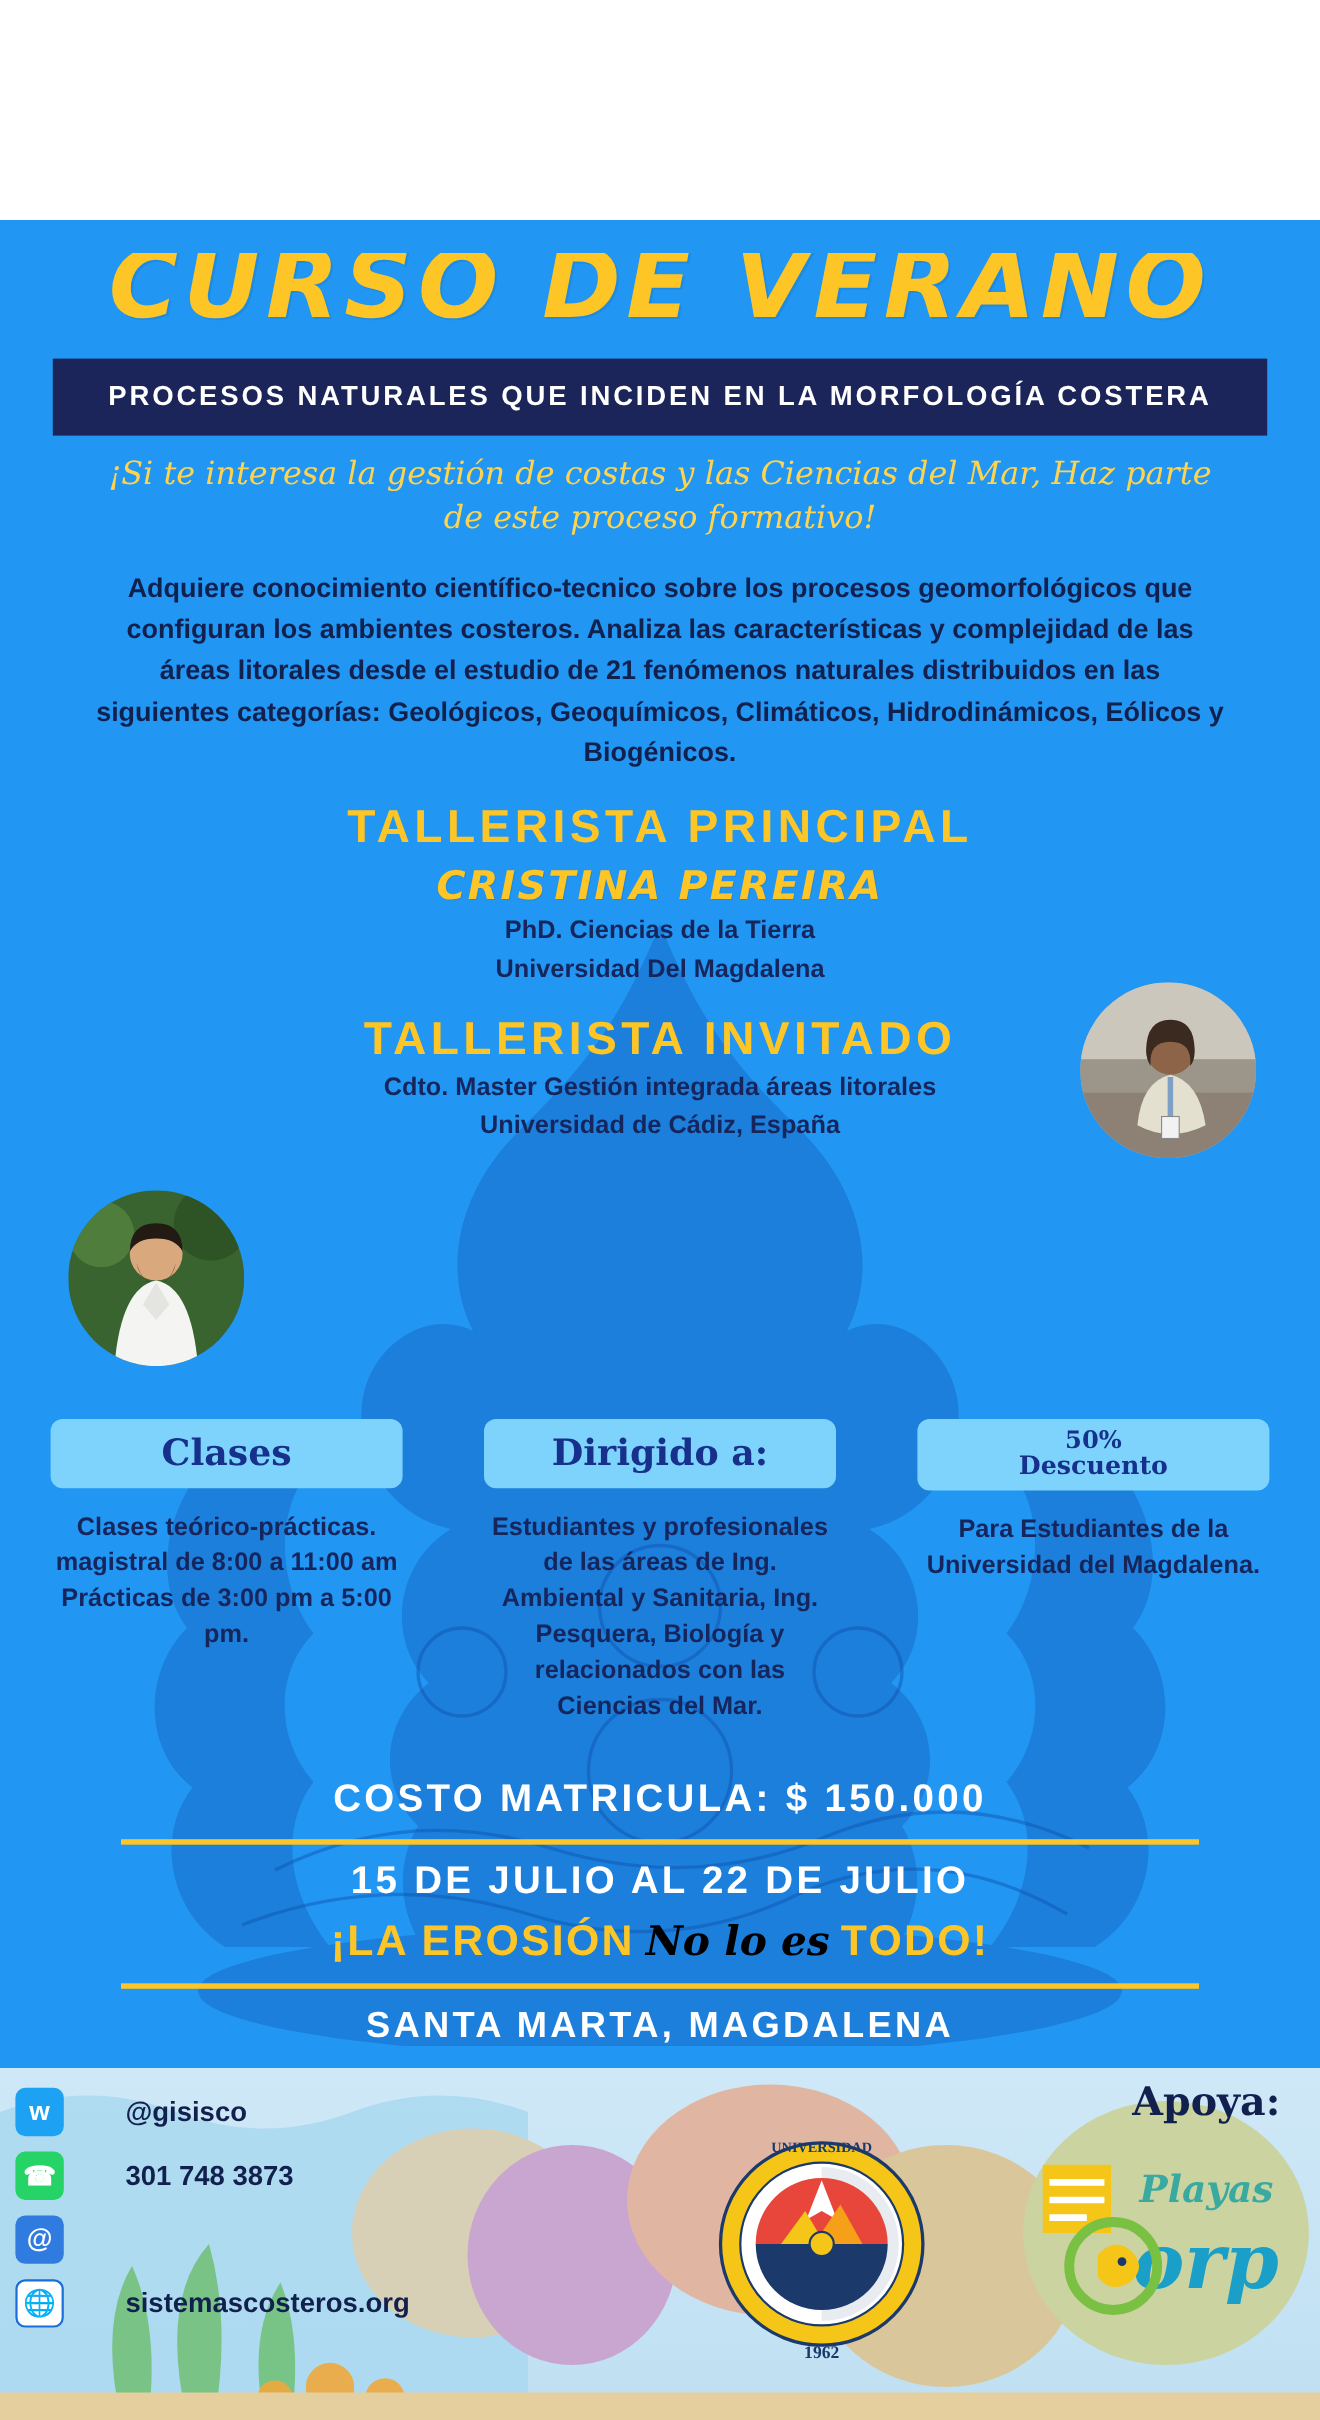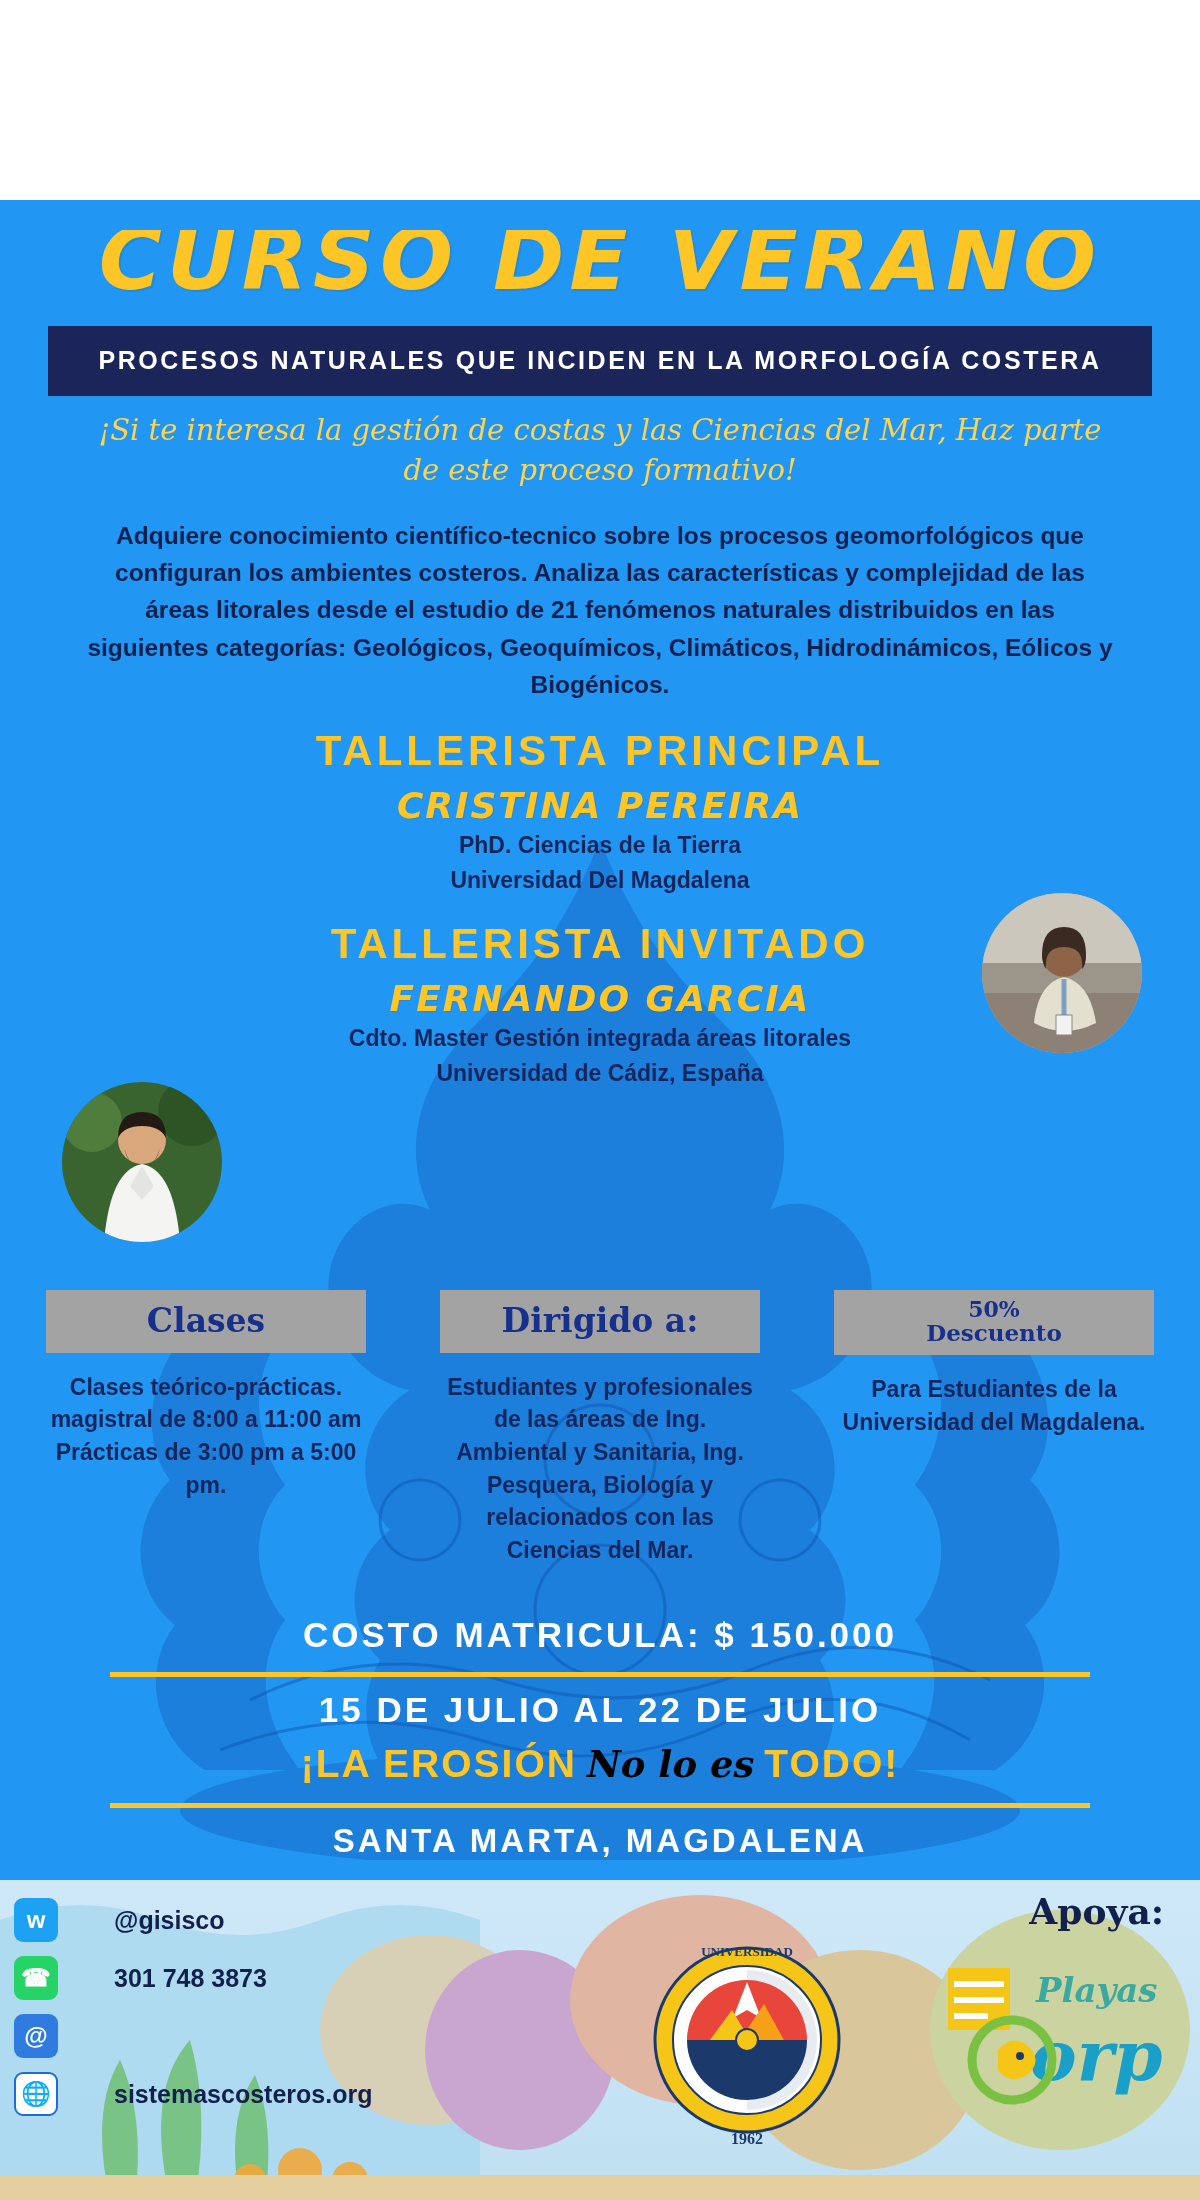--- a/index.html
+++ b/index.html
@@ -167,27 +167,28 @@
     position: absolute;
     top: 1290px; left: 0;
     width: 1200px;
     display: flex;
     justify-content: space-between;
     padding: 0 46px;
     z-index: 3;
   }
   .box-col { width: 320px; text-align: center; }
   .box-head {
-    background: #a3a3a3;
+    background: #7dd3fc;
     color: #16308c;
     font-family: "DejaVu Serif", serif;
     font-weight: bold;
     font-size: 33px;
     padding: 14px 6px;
     line-height: 1.05;
+    border-radius: 11px;
   }
   .box-head.small { font-size: 31px; padding: 8px 6px 10px; }
   .box-head.small .pct { font-size: 22px; display: block; }
   .box-head.small .dsc { font-size: 23px; display: block; }
   .box-body {
     margin-top: 18px;
     font-size: 23px;
     color: #16265c;
     font-weight: bold;
     line-height: 1.42;
@@ -389,21 +390,20 @@
     <div class="subtitle-band">PROCESOS NATURALES QUE INCIDEN EN LA MORFOLOGÍA COSTERA</div>
     <div class="tagline">¡Si te interesa la gestión de costas y las Ciencias del Mar, Haz parte de este proceso formativo!</div>
     <div class="description">Adquiere conocimiento científico-tecnico sobre los procesos geomorfológicos que configuran los ambientes costeros. Analiza las características y complejidad de las áreas litorales desde el estudio de 21 fenómenos naturales distribuidos en las siguientes categorías: Geológicos, Geoquímicos, Climáticos, Hidrodinámicos, Eólicos y Biogénicos.</div>
 
     <div class="role-title">TALLERISTA PRINCIPAL</div>
     <div class="person-name">CRISTINA PEREIRA</div>
     <div class="person-line">PhD. Ciencias de la Tierra</div>
     <div class="person-line">Universidad Del Magdalena</div>
 
     <div class="role-title">TALLERISTA INVITADO</div>
-    <div class="person-name">FERNANDO GARCIA</div>
     <div class="person-line">Cdto. Master Gestión integrada áreas litorales</div>
     <div class="person-line">Universidad de Cádiz, España</div>
   </div>
 
   <div class="photo photo-cristina">
     <svg viewBox="0 0 160 160" width="160" height="160">
       <rect width="160" height="160" fill="#b9b4aa"></rect>
       <rect y="0" width="160" height="70" fill="#cbc7bd"></rect>
       <rect y="70" width="160" height="30" fill="#9b958a"></rect>
       <rect y="100" width="160" height="60" fill="#8d8175"></rect>

